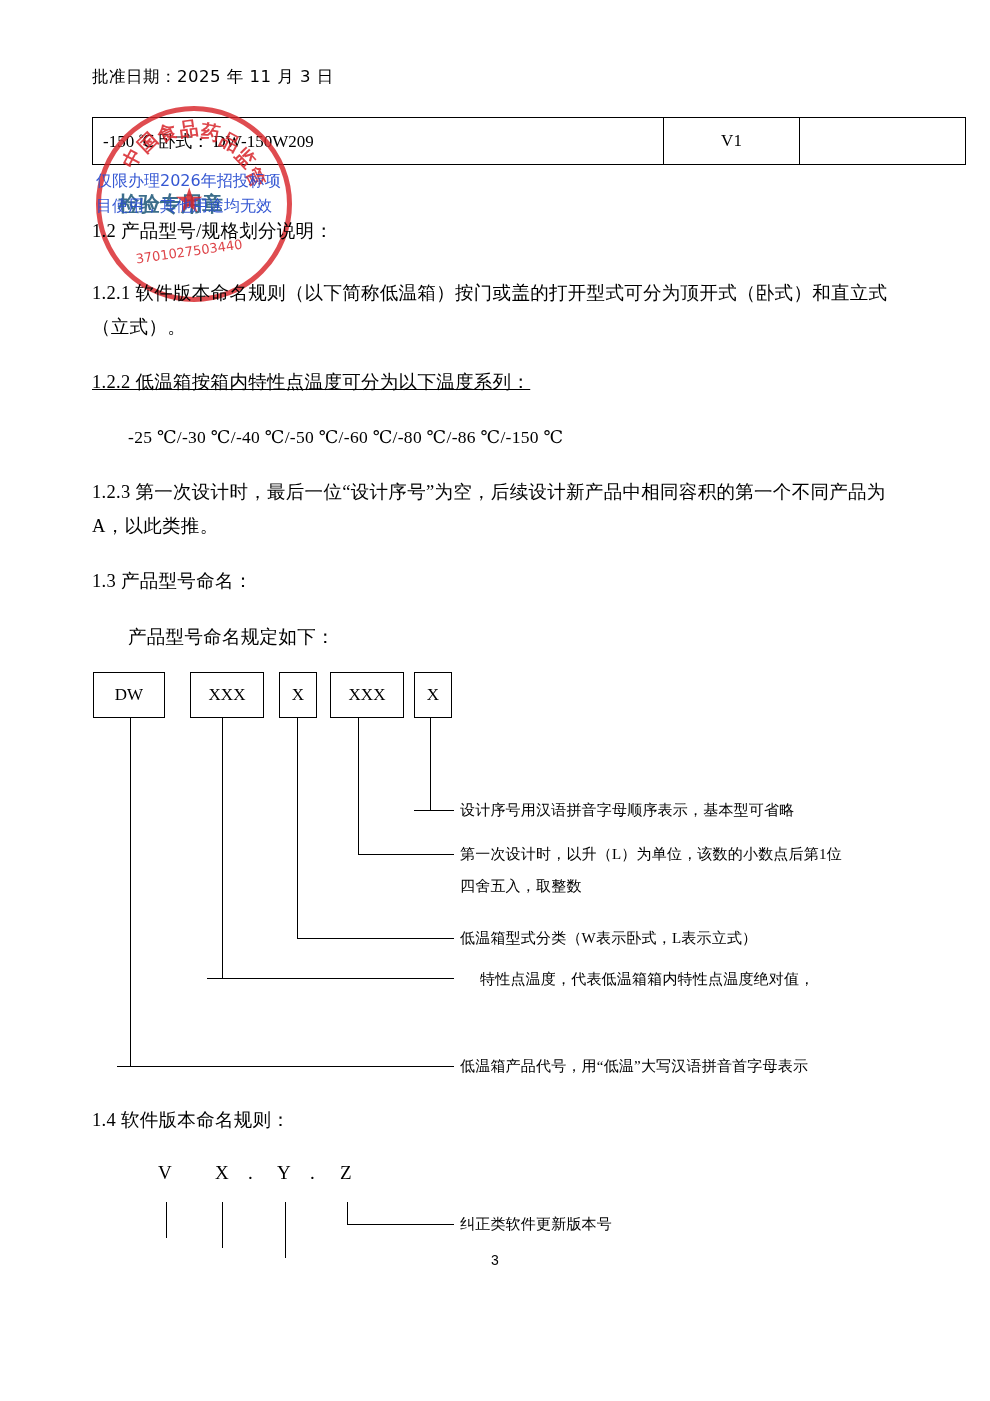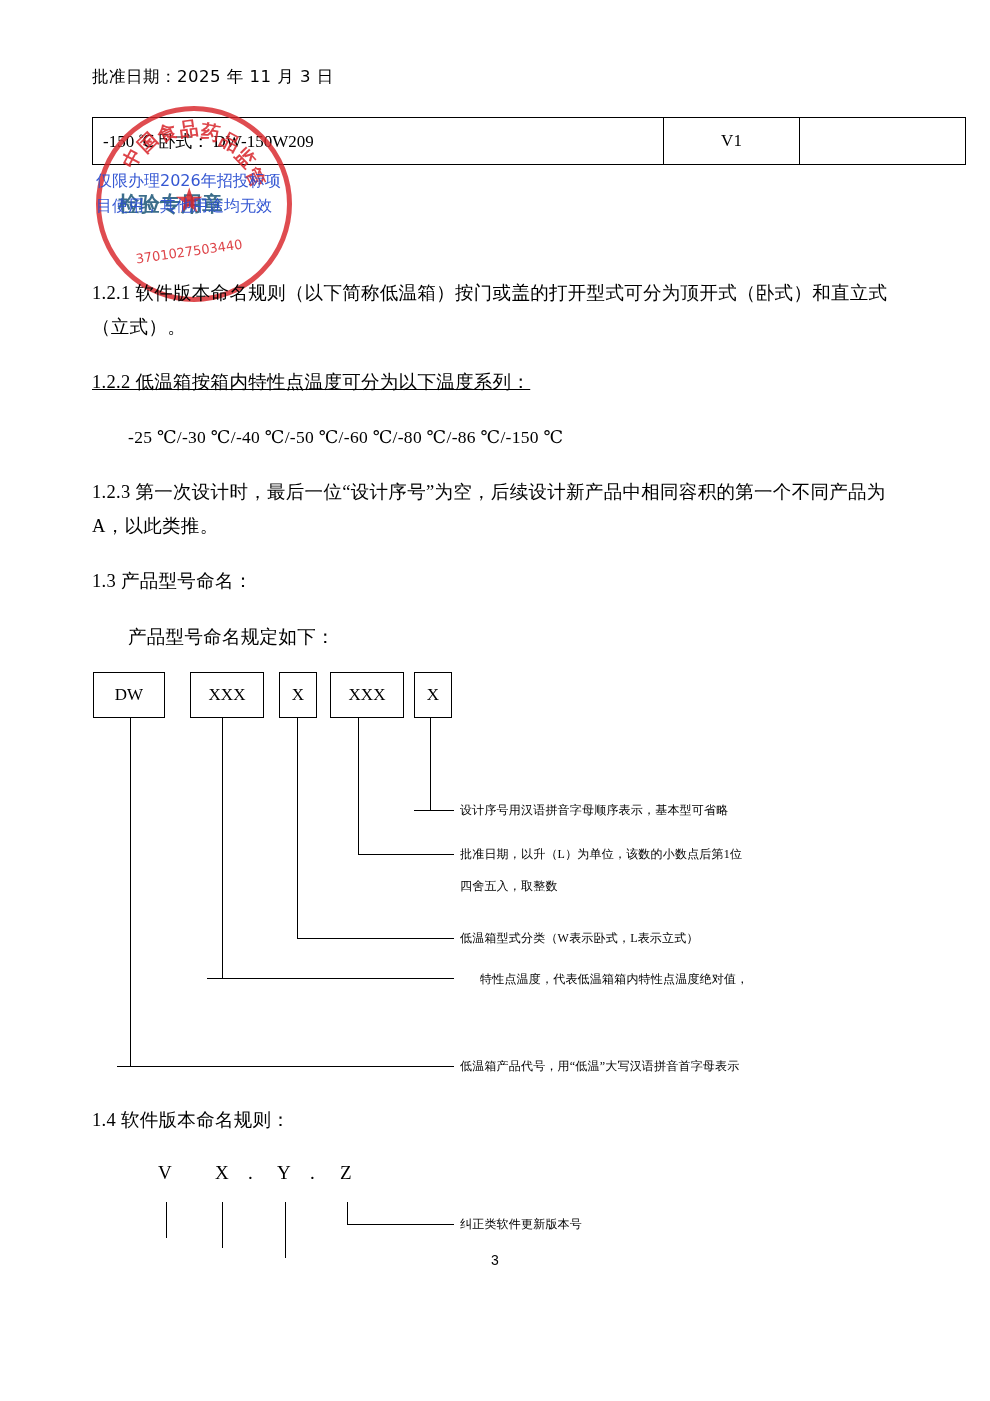--- a/index.html
+++ b/index.html
@@ -93,21 +93,21 @@
     width: 1px;
     background: #000;
   }
   .hline {
     position: absolute;
     height: 1px;
     background: #000;
   }
   .dlabel {
     position: absolute;
-    font-size: 12px;
+    font-size: 15px;
     line-height: 29px;
     letter-spacing: 0.2px;
     white-space: nowrap;
   }
 
   
   .vdiagram {
     position: absolute;
     left: 0;
     top: 1150px;
@@ -242,20 +242,21 @@
     <div class="stamp-mid">检验专用章</div>
     <div class="stamp-star">★</div>
     <div class="stamp-bottom">3701027503440</div>
   </div>
 
   <div class="blue-note">
     <div>仅限办理2026年招投标项</div>
     <div>目使用，其他用途均无效</div>
   </div>
 
+  <div class="para p-1-2">1.2  产品型号/规格划分说明：</div>
   <div class="para p-1-2-1">1.2.1   软件版本命名规则（以下简称低温箱）按门或盖的打开型式可分为顶开式（卧式）和直立式（立式）。</div>
   <div class="para p-1-2-2">1.2.2   低温箱按箱内特性点温度可分为以下温度系列：</div>
   <div class="para p-temps">-25 ℃/-30 ℃/-40 ℃/-50 ℃/-60 ℃/-80 ℃/-86 ℃/-150 ℃</div>
   <div class="para p-1-2-3">1.2.3   第一次设计时，最后一位“设计序号”为空，后续设计新产品中相同容积的第一个不同产品为 A，以此类推。</div>
   <div class="para p-1-3">1.3   产品型号命名：</div>
   <div class="para p-1-3-sub">产品型号命名规定如下：</div>
 
   <div class="diagram">
 
     <div class="code-box" style="left:93px; top:12px; width:70px;">DW</div>
@@ -273,21 +274,21 @@
     <div class="vline" style="left:297px; top:58px; height:220px;"></div>
     <div class="hline" style="left:297px; top:278px; width:157px;"></div>
 
     <div class="vline" style="left:222px; top:58px; height:260px;"></div>
     <div class="hline" style="left:207px; top:318px; width:247px;"></div>
 
     <div class="vline" style="left:130px; top:58px; height:348px;"></div>
     <div class="hline" style="left:117px; top:406px; width:337px;"></div>
 
     <div class="dlabel" style="left:460px; top:136px;">设计序号用汉语拼音字母顺序表示，基本型可省略</div>
-    <div class="dlabel" style="left:460px; top:180px;">批准日期，以升（L）为单位，该数的小数点后第1位</div>
+    <div class="dlabel" style="left:460px; top:180px;">第一次设计时，以升（L）为单位，该数的小数点后第1位</div>
     <div class="dlabel" style="left:460px; top:212px;">四舍五入，取整数</div>
     <div class="dlabel" style="left:460px; top:264px;">低温箱型式分类（W表示卧式，L表示立式）</div>
     <div class="dlabel" style="left:460px; top:305px;margin-left:20px;">特性点温度，代表低温箱箱内特性点温度绝对值，</div>
     <div class="dlabel" style="left:460px; top:392px;font-family:Liberation Serif, serif;">低温箱产品代号，用“低温”大写汉语拼音首字母表示</div>
   </div>
 
   <div class="para p-1-4">1.4   软件版本命名规则：</div>
 
   <div class="vdiagram">
     <div class="vchar" style="left:158px; top:12px;">V</div>

